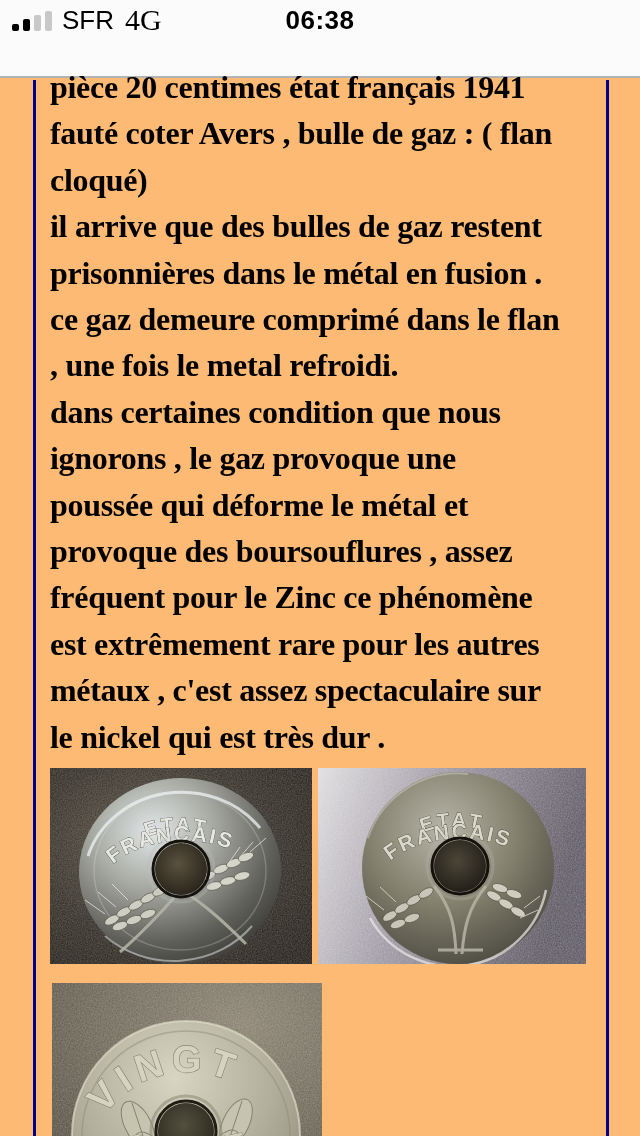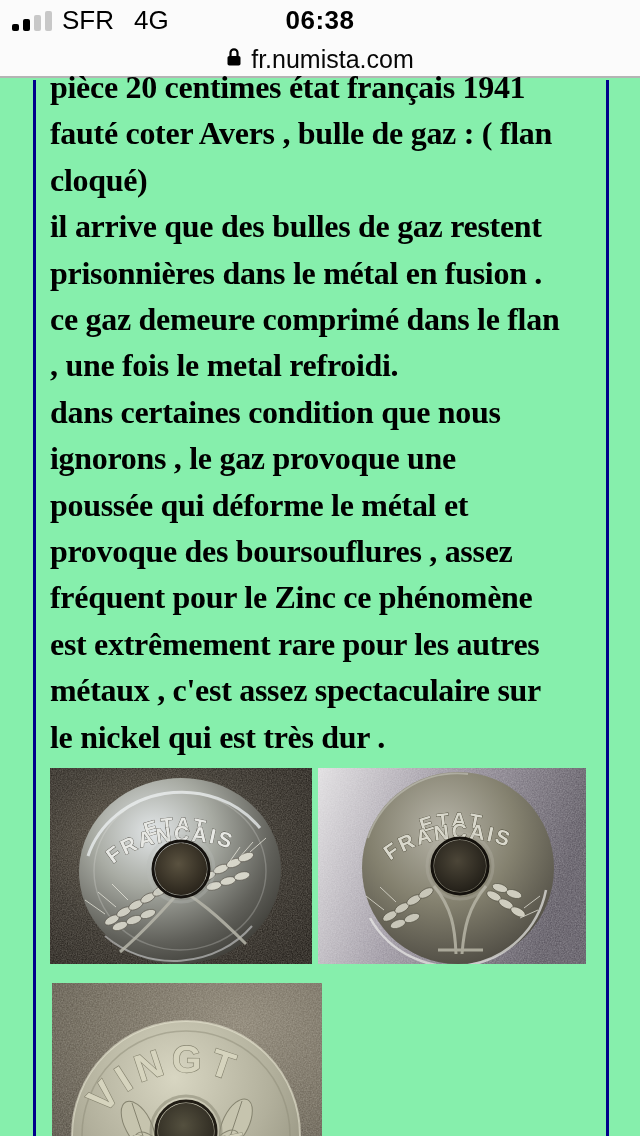--- a/index.html
+++ b/index.html
@@ -1,35 +1,35 @@
 <!DOCTYPE html>
 <html><head>
 <meta charset="utf-8">
 <style>
   html,body{margin:0;padding:0;background:#444;}
   *{box-sizing:border-box;}
   .screen{
     position:relative;width:640px;height:1136px;margin:0 auto;
-    background:#86efac;overflow:hidden;
+    background:#fdba74;overflow:hidden;
     font-family:"Liberation Sans",sans-serif;color:#000;
   }
   
   .chrome{
     position:absolute;left:0;top:0;width:640px;height:78px;
     background:#fbfbfb;border-bottom:2px solid #b4b4b4;
   }
   .status-row{position:absolute;left:0;top:0;width:640px;height:40px;}
   .signal{position:absolute;left:12px;bottom:9px;display:flex;align-items:flex-end;gap:4px;}
   .sig-bar{width:7px;border-radius:2px;}
   .sig-1{height:7px;background:#000;}
   .sig-2{height:12px;background:#000;}
   .sig-3{height:16px;background:#c8c8c8;}
   .sig-4{height:20px;background:#c8c8c8;}
   .carrier{position:absolute;left:62px;top:7px;font-size:26px;line-height:26px;}
-  .network{position:absolute;left:134px;top:7px;font-size:26px;line-height:26px;}
+  .network{position:absolute;left:125px;top:7px;font-size:30px;line-height:26px;font-family:Liberation Serif, serif;}
   .clock{position:absolute;left:0;top:7px;width:640px;text-align:center;
          font-size:26px;line-height:26px;font-weight:700;letter-spacing:.5px;}
   .status-right{position:absolute;right:8px;top:5px;display:flex;align-items:center;gap:8px;height:30px;}
   .pct{font-size:26px;line-height:26px;margin-left:2px;}
   .battery{position:relative;width:42px;height:21px;border:2px solid #a2a2a2;border-radius:5px;margin-left:4px;margin-right:6px;}
   .battery-fill{position:absolute;left:2px;top:2px;bottom:2px;width:31px;background:#000;border-radius:2px;}
   .battery-nub{position:absolute;right:-7px;top:5px;width:4px;height:9px;background:#a2a2a2;border-radius:0 3px 3px 0;}
   .url-row{
     position:absolute;left:0;top:40px;width:640px;height:38px;
     display:flex;align-items:center;justify-content:center;gap:9px;
@@ -60,29 +60,20 @@
     <div class="status-row">
       <div class="signal">
         <div class="sig-bar sig-1"></div>
         <div class="sig-bar sig-2"></div>
         <div class="sig-bar sig-3"></div>
         <div class="sig-bar sig-4"></div>
       </div>
       <div class="carrier">SFR</div>
       <div class="network">4G</div>
       <div class="clock">06:38</div>
-    </div>
-    <div class="url-row">
-      <span>
-        <svg width="16" height="20" viewBox="0 0 16 20">
-          <path d="M4.5 9 V5.8 a3.5 3.5 0 0 1 7 0 V9" fill="none" stroke="#000" stroke-width="2.2"></path>
-          <rect x="1.5" y="9" width="13" height="9.5" rx="1.8" fill="#000"></rect>
-        </svg>
-      </span>
-      <span class="url-text">fr.numista.com</span>
     </div>
   </div>
 
   <div class="post-border left"></div>
   <div class="post-border right"></div>
 
   <div class="post-text">pièce 20 centimes état français 1941
 fauté coter Avers , bulle de gaz : ( flan
 cloqué)
 il arrive que des bulles de gaz restent

